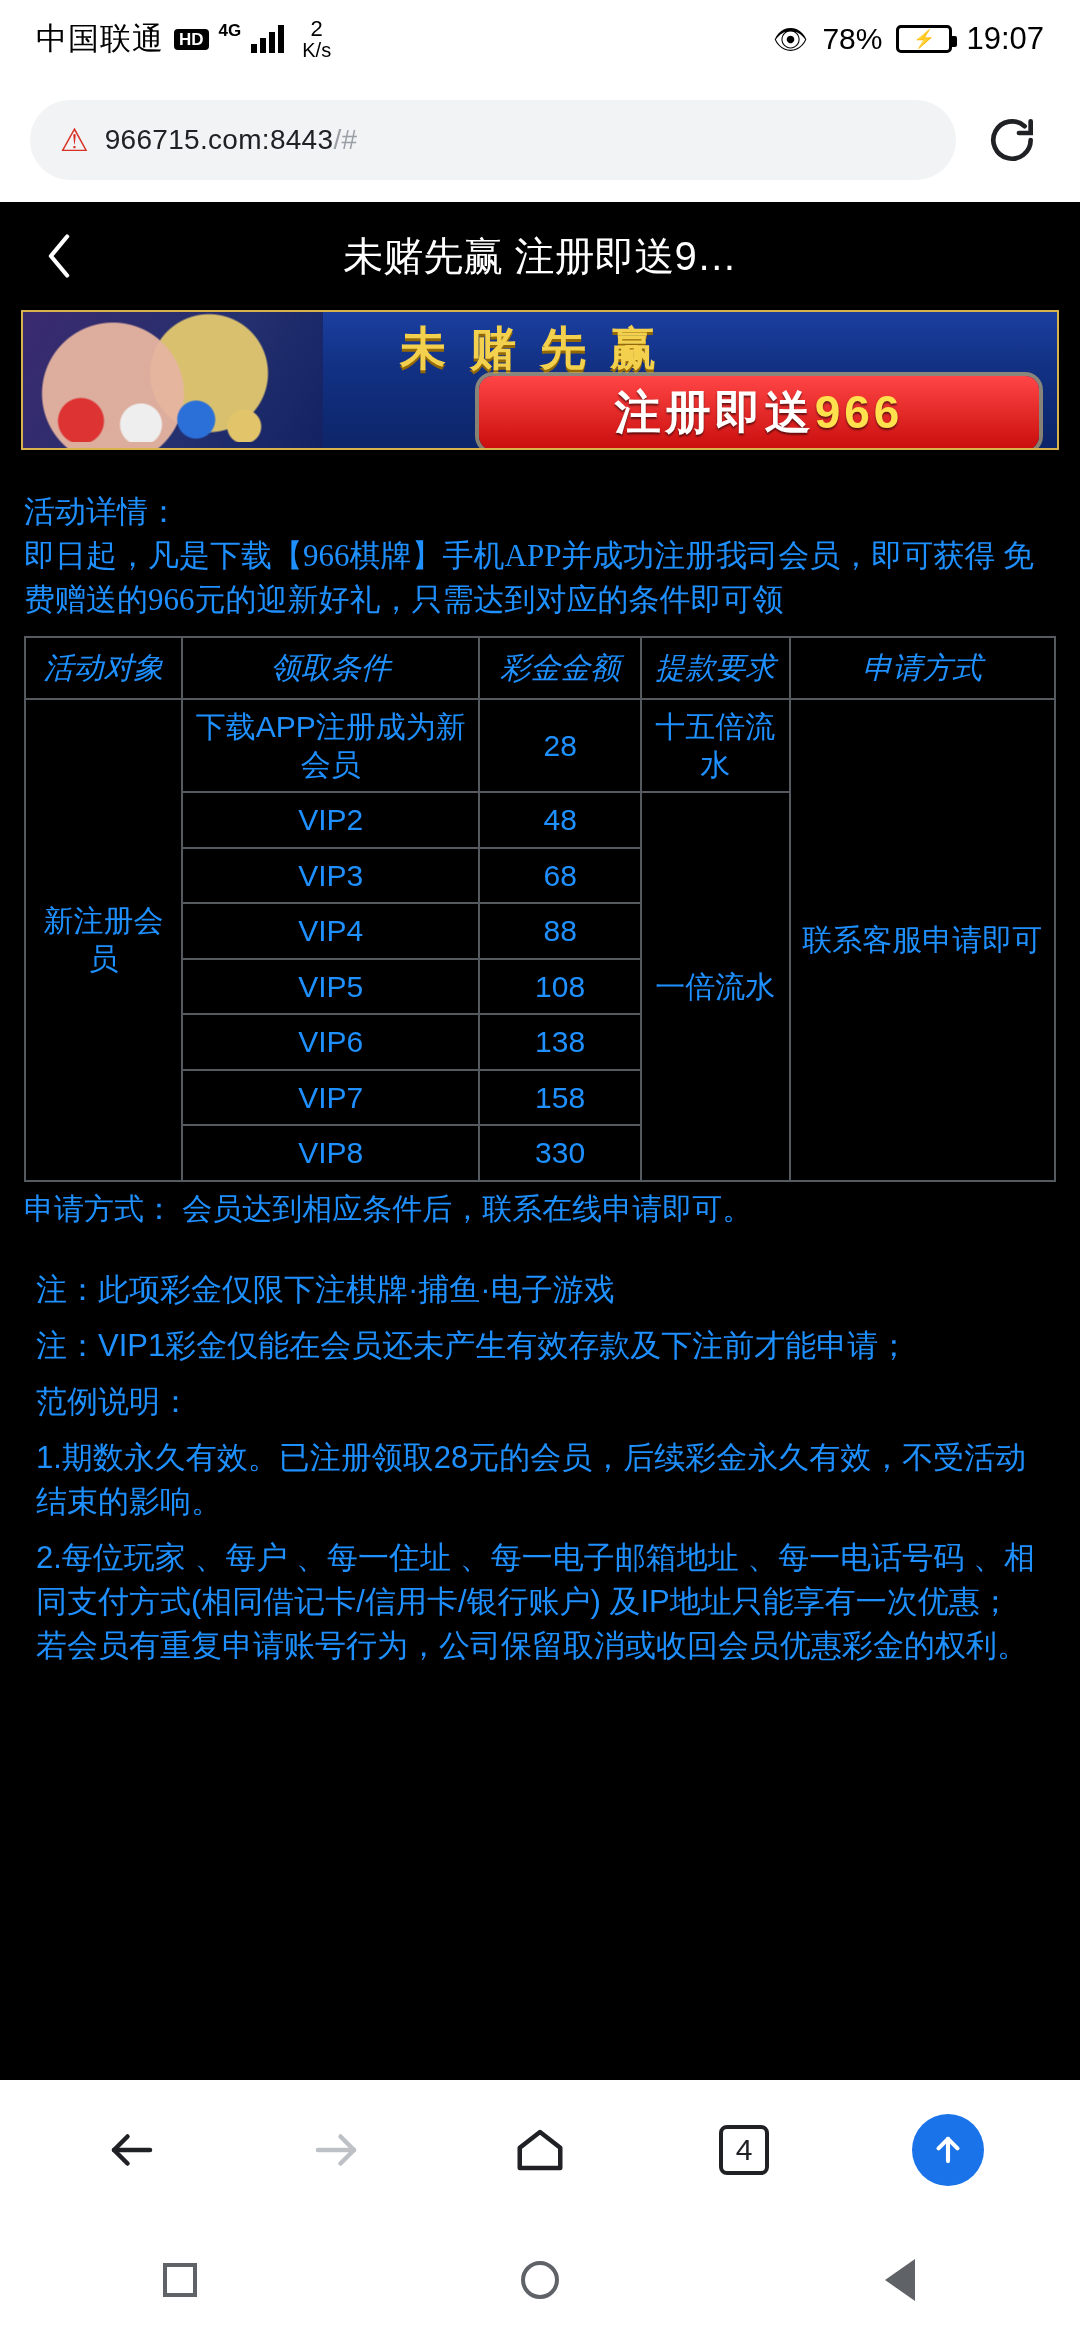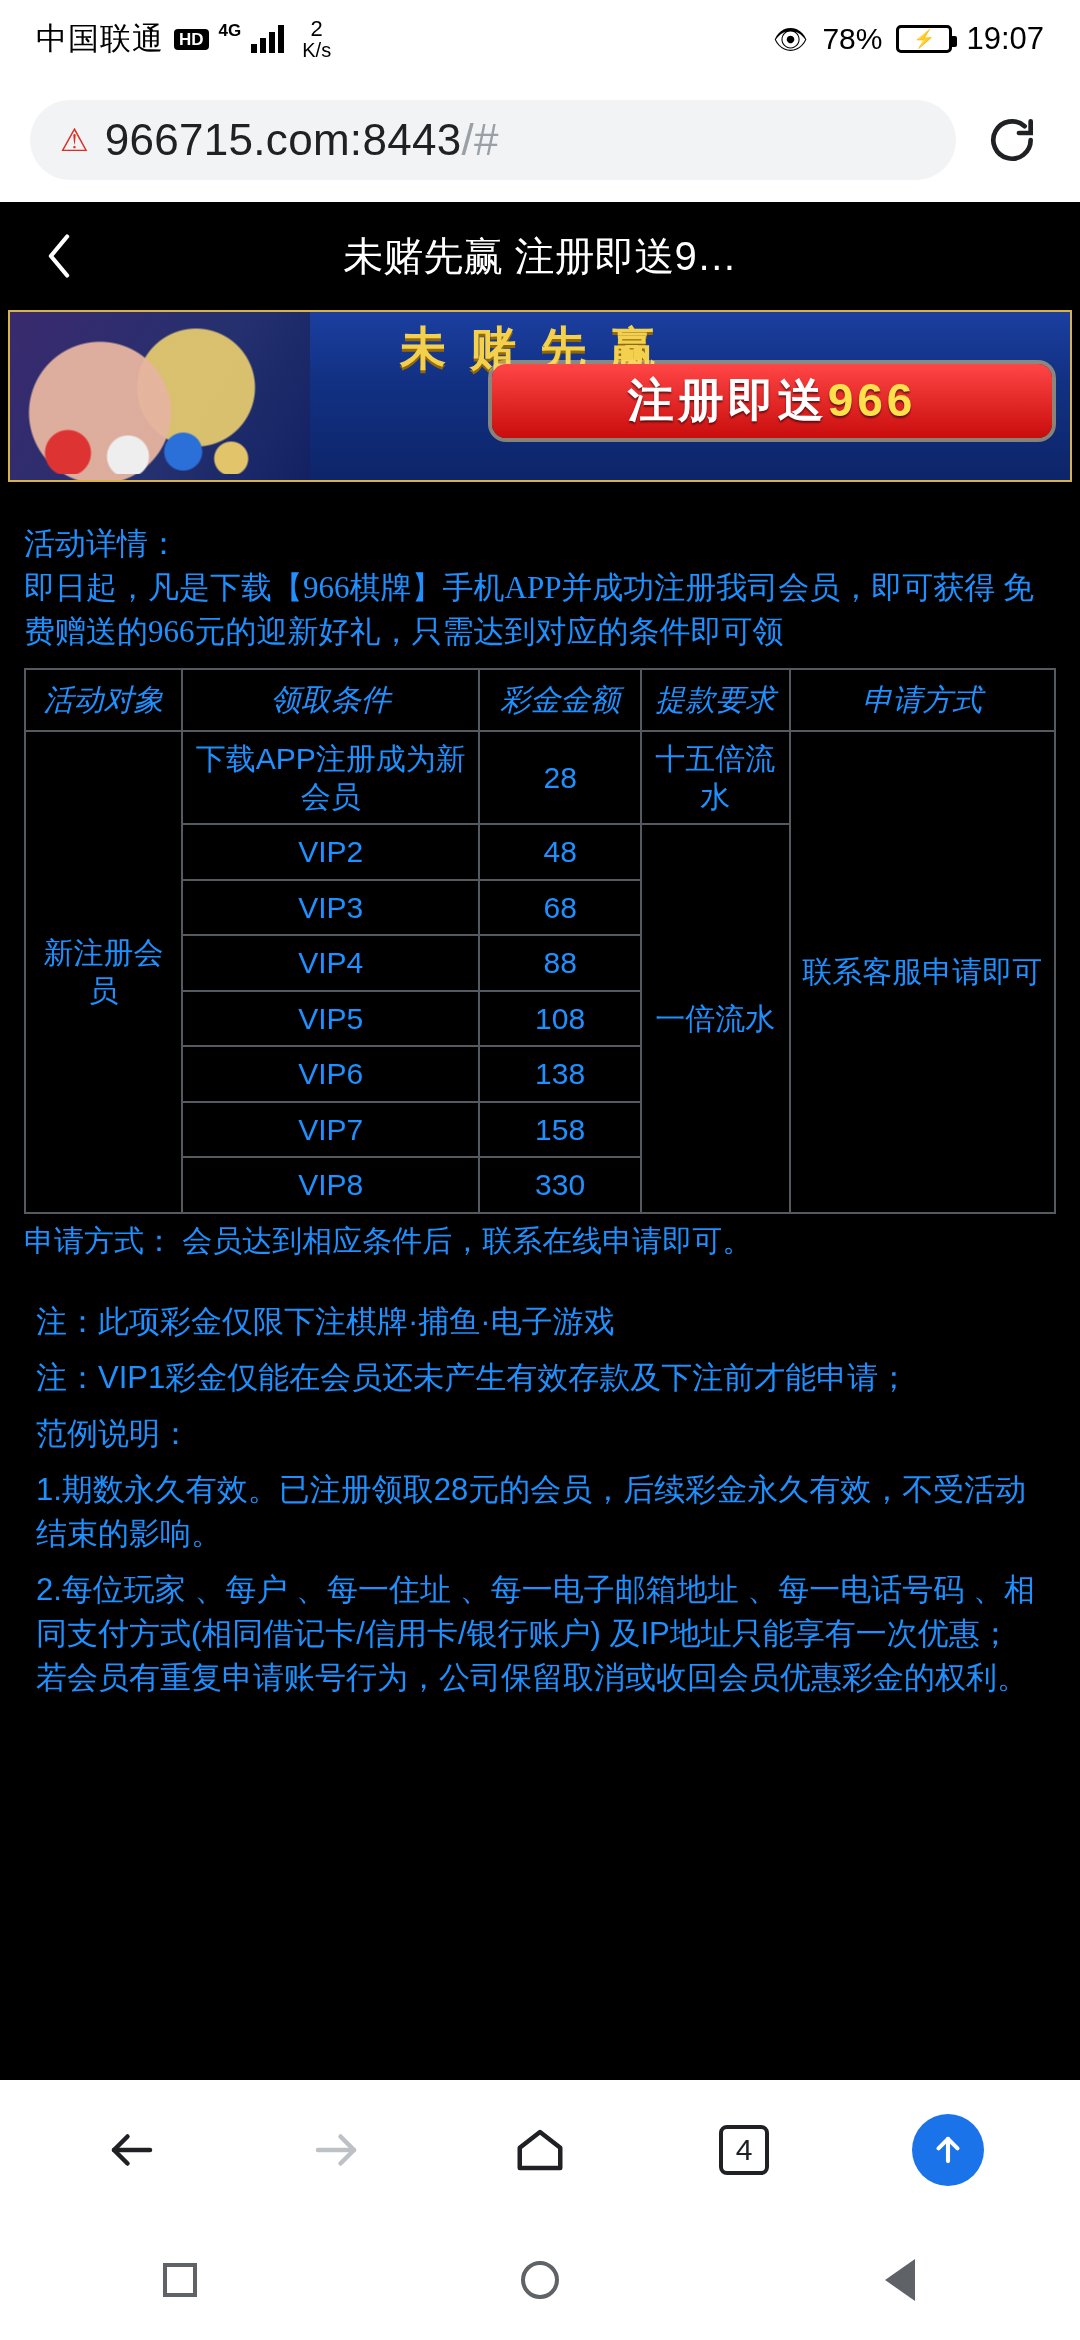--- a/index.html
+++ b/index.html
@@ -45,21 +45,21 @@
   
   .urlbar-wrap {
     background: #fff; flex: 0 0 auto; height: 124px;
     display: flex; align-items: center; padding: 0 30px;
   }
   .urlbox {
     flex: 1; height: 80px; background: #f1f3f4; border-radius: 40px;
     display: flex; align-items: center; padding: 0 30px; gap: 16px;
   }
   .warn-icon { color: #d93025; font-size: 32px; line-height: 1; }
-  .url-text { font-size: 44px; color: #202124; letter-spacing: 0.3px; }
+  .url-text { font-size: 28px; color: #202124; letter-spacing: 0.3px; }
   .url-text .dim { color: #9aa0a6; }
   .reload {
     width: 76px; height: 76px; margin-left: 18px;
     display: flex; align-items: center; justify-content: center;
   }
   .reload svg { width: 56px; height: 56px; }
 
   
   .page-header {
     background: #000; height: 108px; flex: 0 0 auto;
@@ -70,21 +70,21 @@
   .page-title {
     color: #fff; font-size: 40px; font-weight: 400;
     position: absolute; left: 0; right: 0; text-align: center;
     pointer-events: none;
   }
 
   
   .content { flex: 1 1 auto; background: #000; overflow: hidden; position: relative; }
 
   .banner {
-    margin: 0 8px; height: 172px; border: 2px solid #d8b24a;
+    margin: 0 21px; height: 140px; border: 2px solid #d8b24a;
     background: linear-gradient(180deg,#1b3fa0 0%, #123184 40%, #0d2569 100%);
     position: relative; overflow: hidden;
   }
   .banner .gold-top {
     position: absolute; top: 6px; left: 0; right: 0; text-align: center;
     font-size: 46px; font-weight: bold; letter-spacing: 24px;
     color: #ffd94a; text-shadow: 0 3px 0 #9a6b00;
     opacity: .95;
   }
   .banner .left-art {
@@ -96,21 +96,21 @@
   }
   .banner .chips {
     position: absolute; left: 10px; bottom: 6px; width: 240px; height: 70px;
     background:
       radial-gradient(circle at 20% 70%, #d33 0 22px, rgba(0,0,0,0) 24px),
       radial-gradient(circle at 45% 75%, #eee 0 20px, rgba(0,0,0,0) 22px),
       radial-gradient(circle at 68% 68%, #2b6fd8 0 18px, rgba(0,0,0,0) 20px),
       radial-gradient(circle at 88% 78%, #e2c46a 0 16px, rgba(0,0,0,0) 18px);
   }
   .banner .red-pill {
-    position: absolute; right: 18px; top: 52px; height: 74px; width: 560px;
+    position: absolute; right: 18px; top: 64px; height: 74px; width: 560px;
     background: linear-gradient(180deg,#ff4545,#c90d0d);
     border-radius: 14px; display: flex; align-items: center; justify-content: center;
     box-shadow: 0 0 0 4px rgba(255,220,120,.5);
   }
   .banner .red-pill span {
     color: #fff; font-size: 46px; font-weight: bold; letter-spacing: 4px;
     text-shadow: 0 2px 2px rgba(0,0,0,.55);
   }
   .banner .red-pill span em { color: #ffe14d; font-style: normal; }
 

